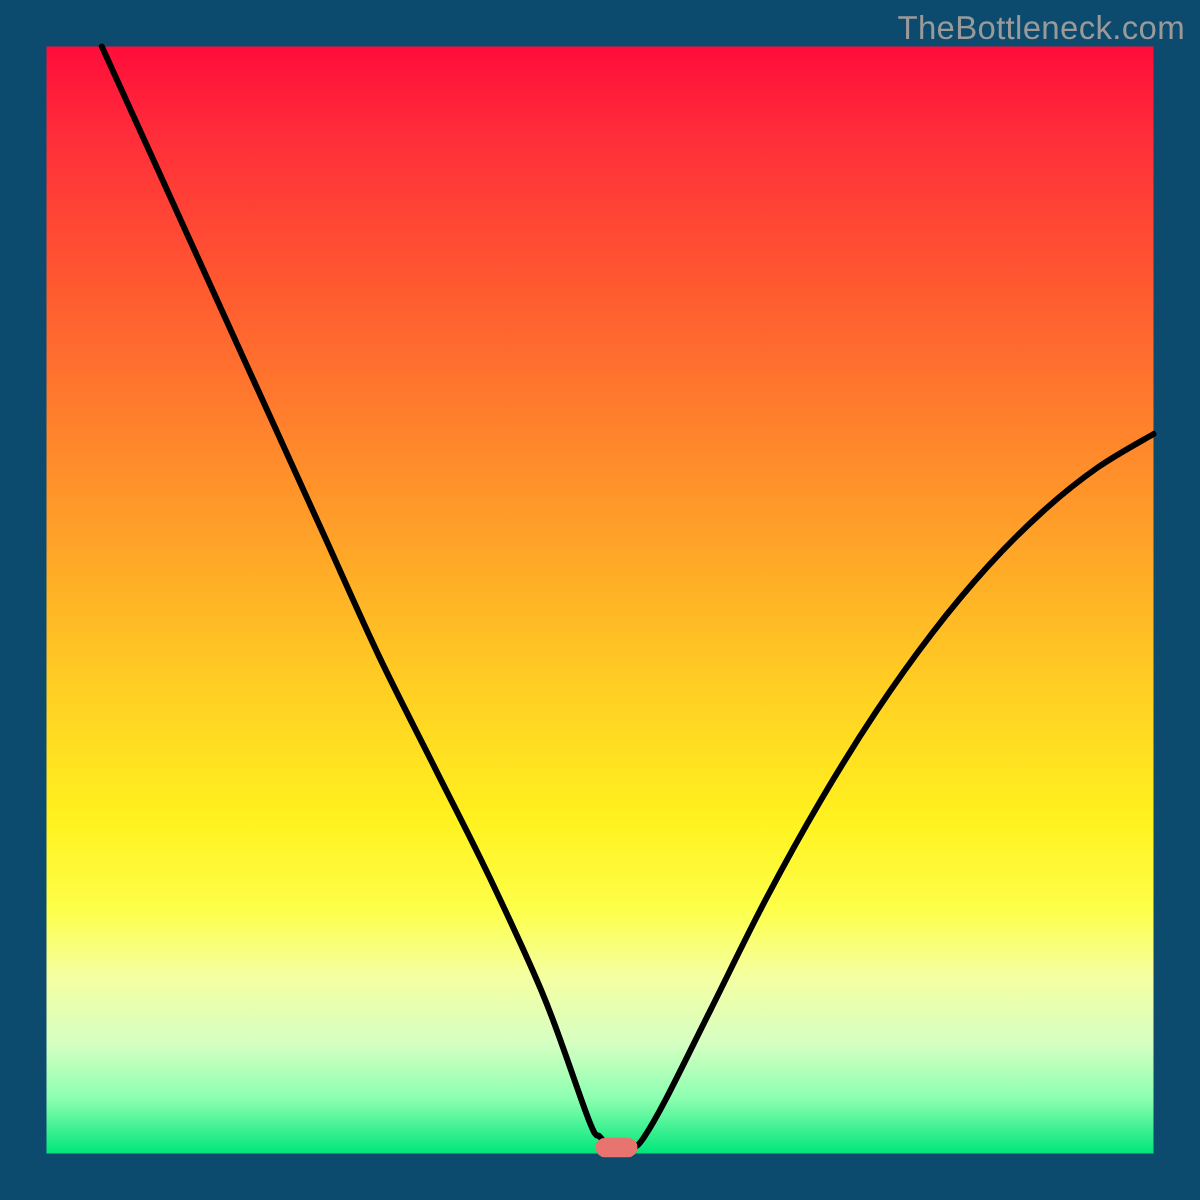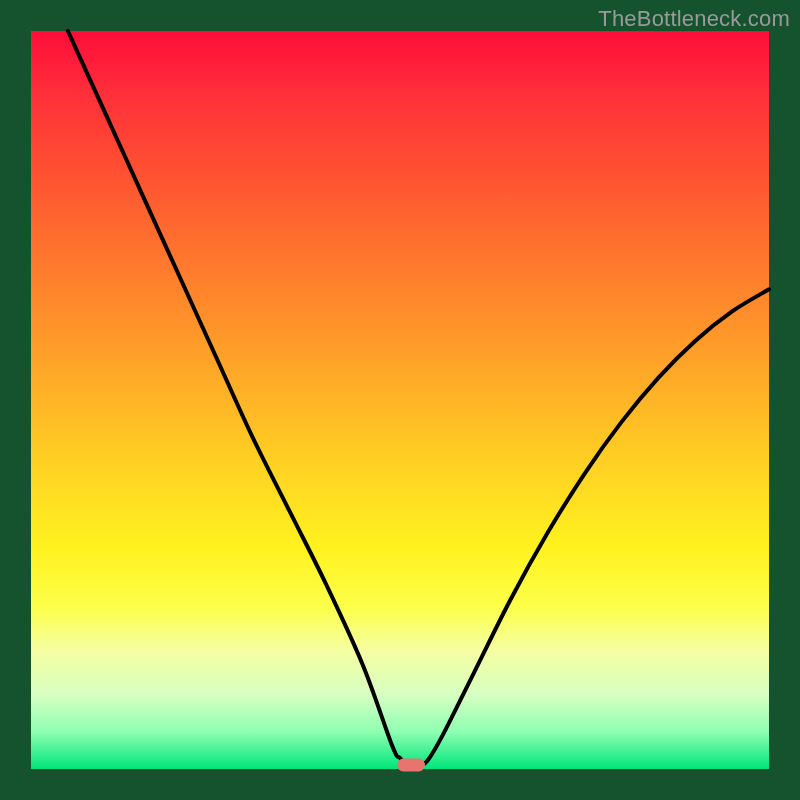--- a/index.html
+++ b/index.html
@@ -8,21 +8,21 @@
     width: 800px;
     height: 800px;
     background: #000;
     overflow: hidden;
     font-family: Arial, Helvetica, sans-serif;
   }
   .frame {
     position: relative;
     width: 800px;
     height: 800px;
-    background: #14532d;
+    background: #0c4a6e;
   }
   .plot-area {
     position: absolute;
     left: 31px;
     top: 31px;
     width: 738px;
     height: 738px;
     
     background: linear-gradient(
       to bottom,

